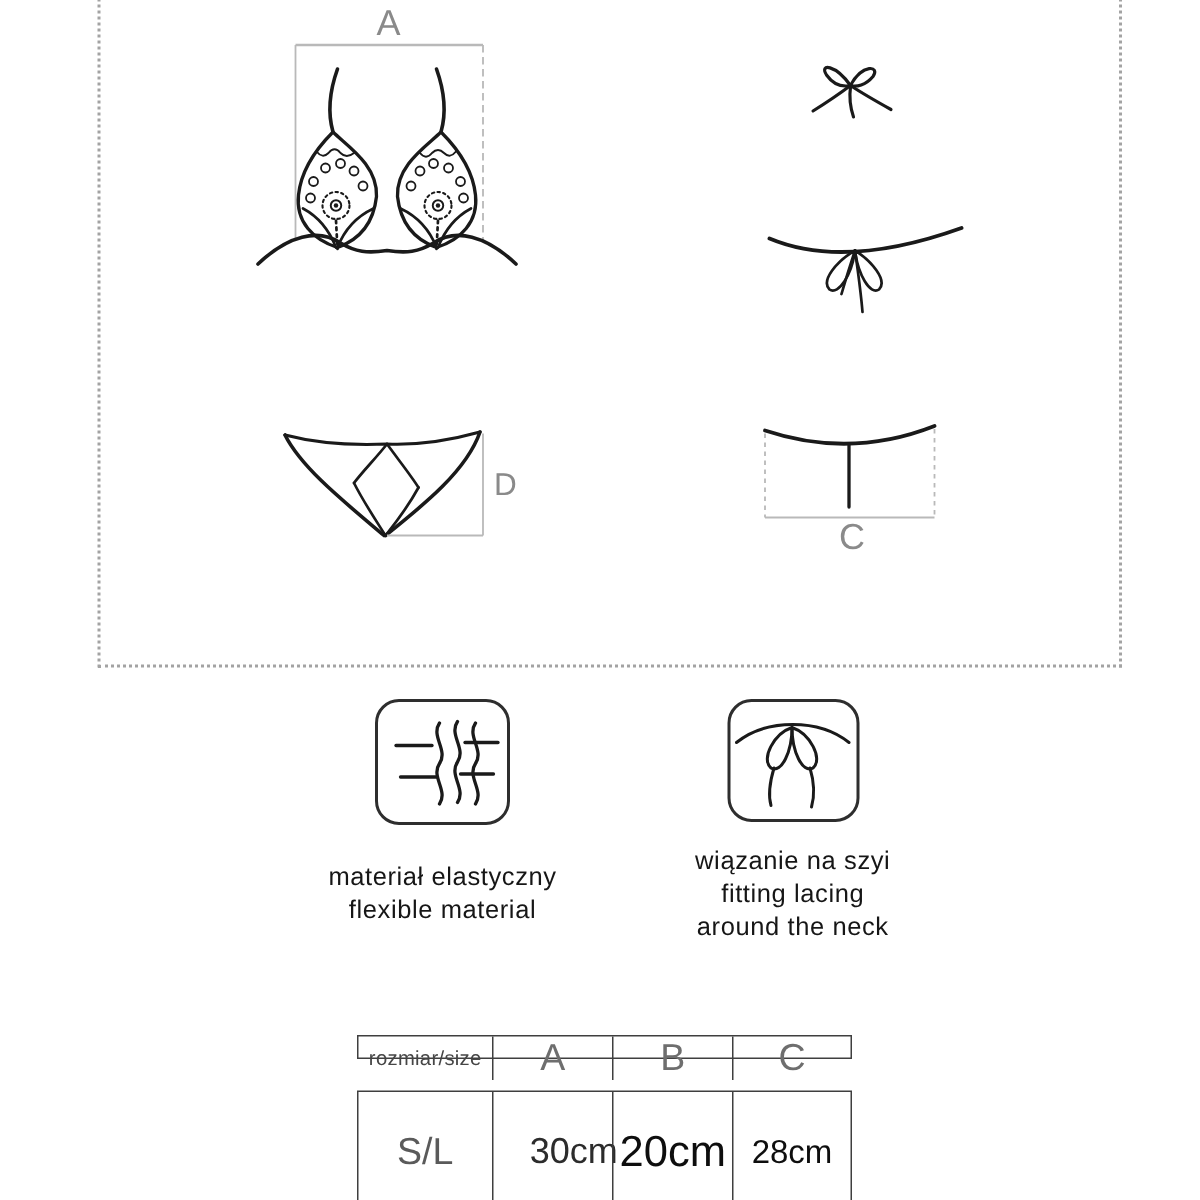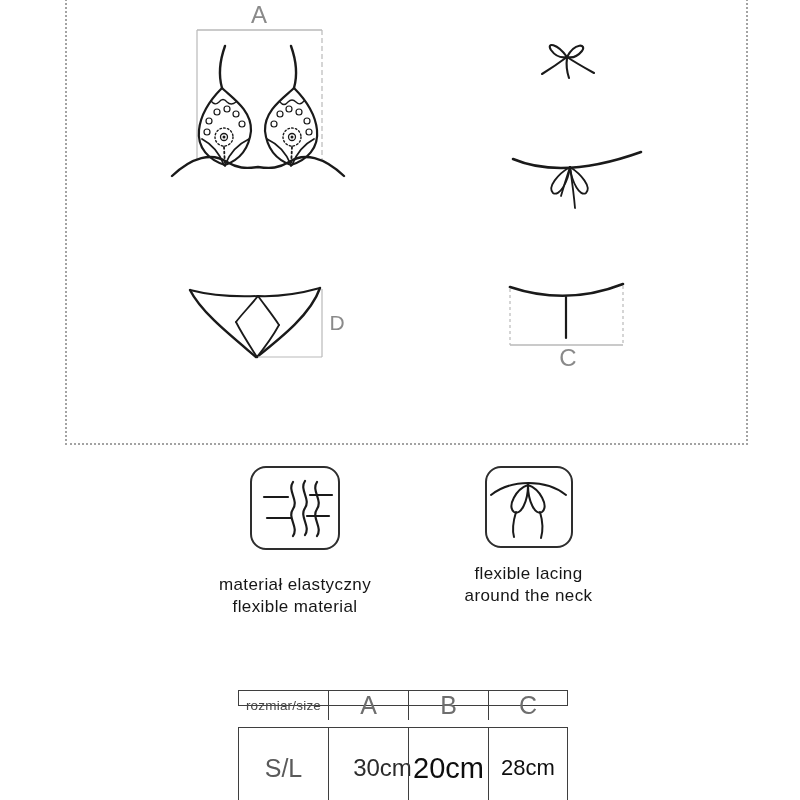--- a/index.html
+++ b/index.html
@@ -184,21 +184,22 @@
     </g>
   </svg>
 </div>
 
 <div class="abs caption caption-left">
   <div>materiał elastyczny</div>
   <div>flexible material</div>
 </div>
 
 <div class="abs caption caption-right">
-  <div>flexible lacing</div>
+  <div>wiązanie na szyi</div>
+  <div>fitting lacing</div>
   <div>around the neck</div>
 </div>
 
 <div class="abs tbl tbl-header">
   <div class="cell h-size-label">rozmiar/size</div>
   <div class="cell h-letter">A</div>
   <div class="cell h-letter">B</div>
   <div class="cell h-letter">C</div>
 </div>
 

